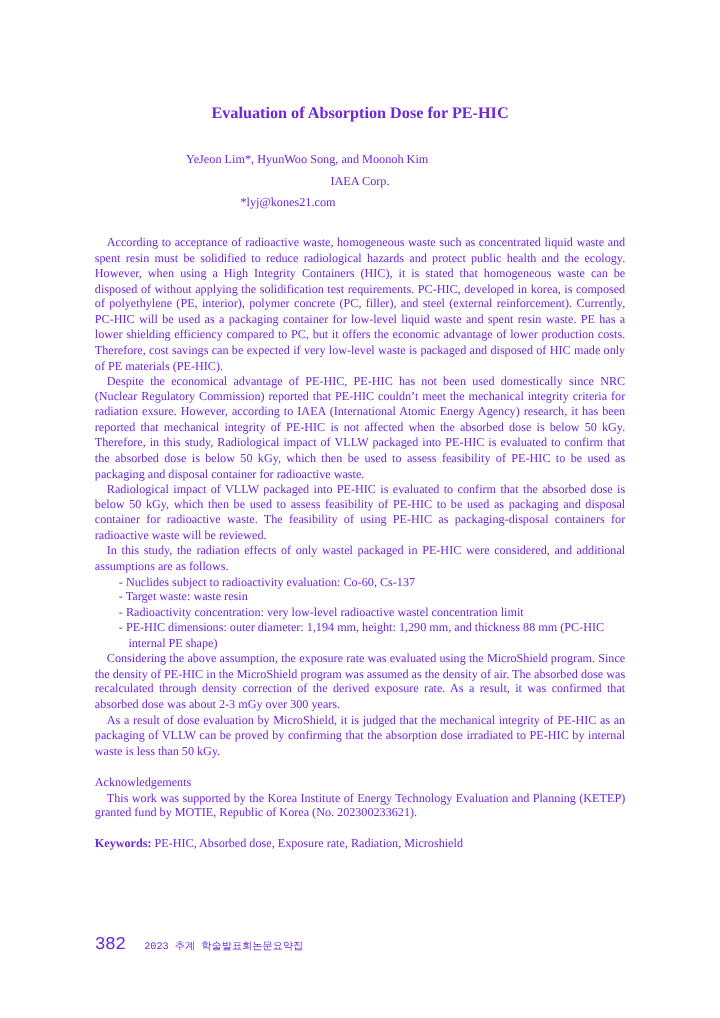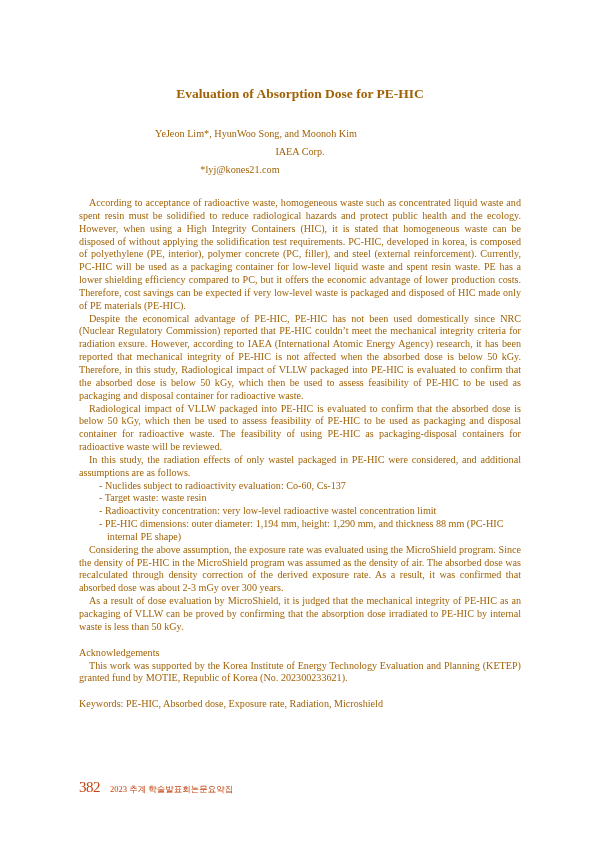--- a/index.html
+++ b/index.html
@@ -1,30 +1,30 @@
 <!DOCTYPE html>
 <html><head>
 <meta charset="utf-8">
 <style>
   html, body { margin: 0; padding: 0; background: #ffffff; }
   body { width: 600px; height: 848px; position: relative; overflow: hidden; }
   .page { position: absolute; left: 0; top: 0; width: 600px; height: 848px; background: #fff; }
-  .serif { font-family: "Liberation Serif", "DejaVu Serif", serif; color: #a16207; }
+  .serif { font-family: "Liberation Serif", "DejaVu Serif", serif; color: #6d28d9; }
   .title { position: absolute; top: 86px; left: 0; width: 600px; text-align: center; font-weight: bold; font-size: 13.5px; }
   .authors { position: absolute; top: 128px; left: 0; width: 512px; text-align: center; font-size: 10.2px; }
   .affil { position: absolute; top: 146px; left: 0; width: 600px; text-align: center; font-size: 10.2px; }
   .email { position: absolute; top: 164px; left: 0; width: 480px; text-align: center; font-size: 10.2px; }
   .body { position: absolute; top: 197px; left: 79px; width: 442px; font-size: 10.15px; line-height: 12.85px; text-align: justify; }
   .body p { margin: 0; text-indent: 10px; }
   .body ul { list-style: none; margin: 0; padding: 0 0 0 20px; }
   .body li { padding-left: 8px; text-indent: -8px; text-align: left; }
   .ack-head { margin-top: 13px !important; font-weight: normal; text-indent: 0 !important; }
   .kw { margin-top: 13px !important; text-indent: 0 !important; }
-  .kw b { font-weight: normal; }
-  .footer { position: absolute; top: 778px; left: 79px; font-family: Liberation Serif, serif; color: #c2410c; }
+  .kw b { font-weight: bold; }
+  .footer { position: absolute; top: 778px; left: 79px; font-family: Liberation Mono, monospace; color: #6d28d9; }
   .footer .pnum { font-size: 15px; letter-spacing: -0.5px; }
   .footer .ftext { font-size: 8.5px; margin-left: 6px; }
 </style>
 </head>
 <body>
 
 <div class="page">
   <div class="title serif">Evaluation of Absorption Dose for PE-HIC</div>
   <div class="authors serif">YeJeon Lim*, HyunWoo Song, and Moonoh Kim</div>
   <div class="affil serif">IAEA Corp.</div>

